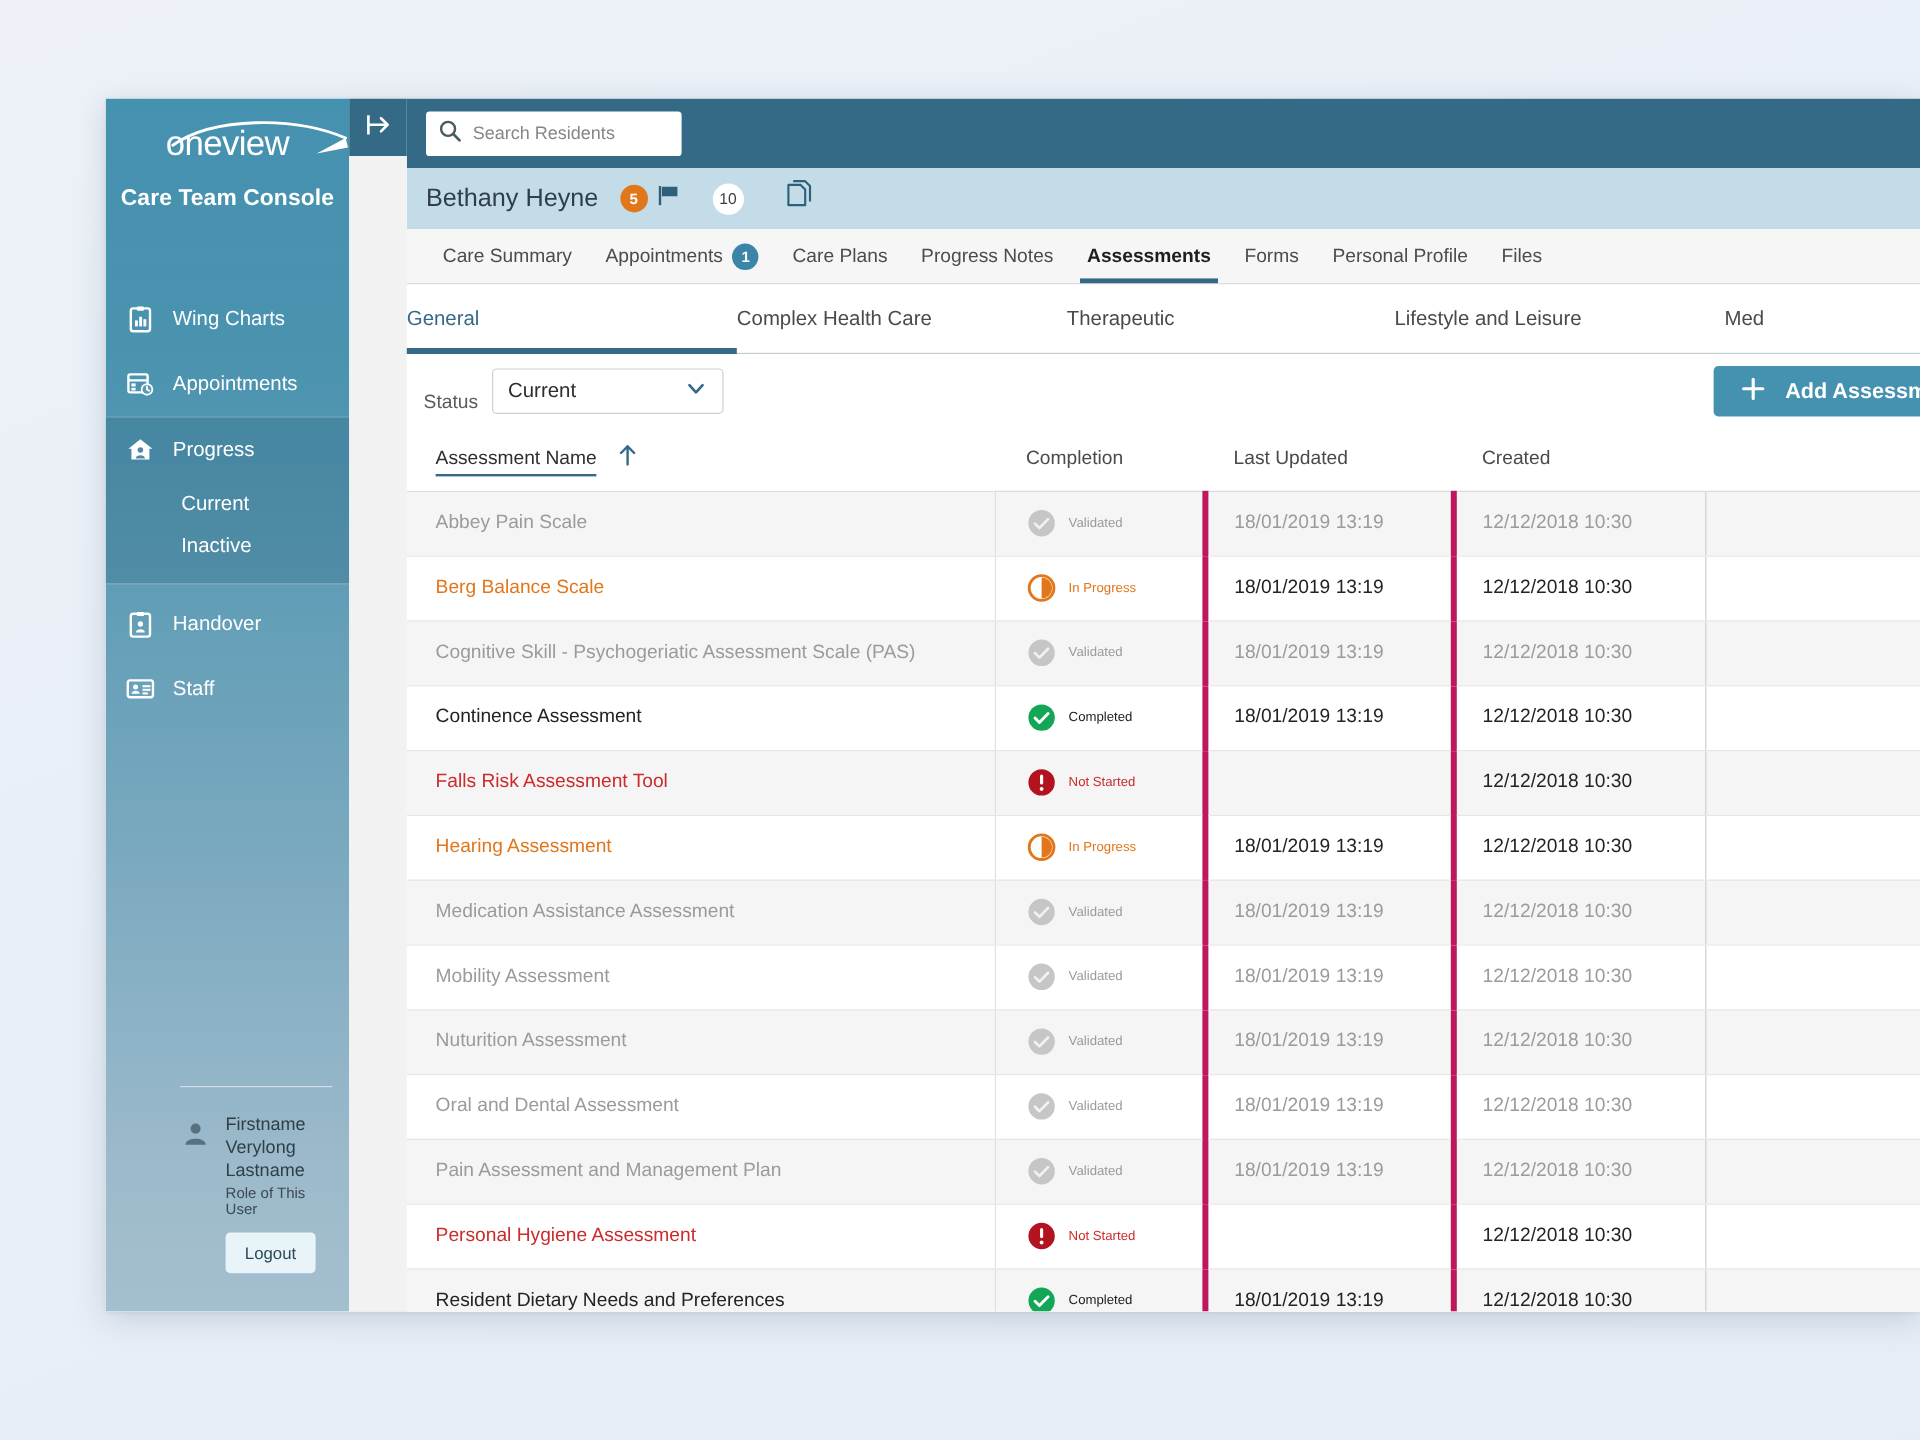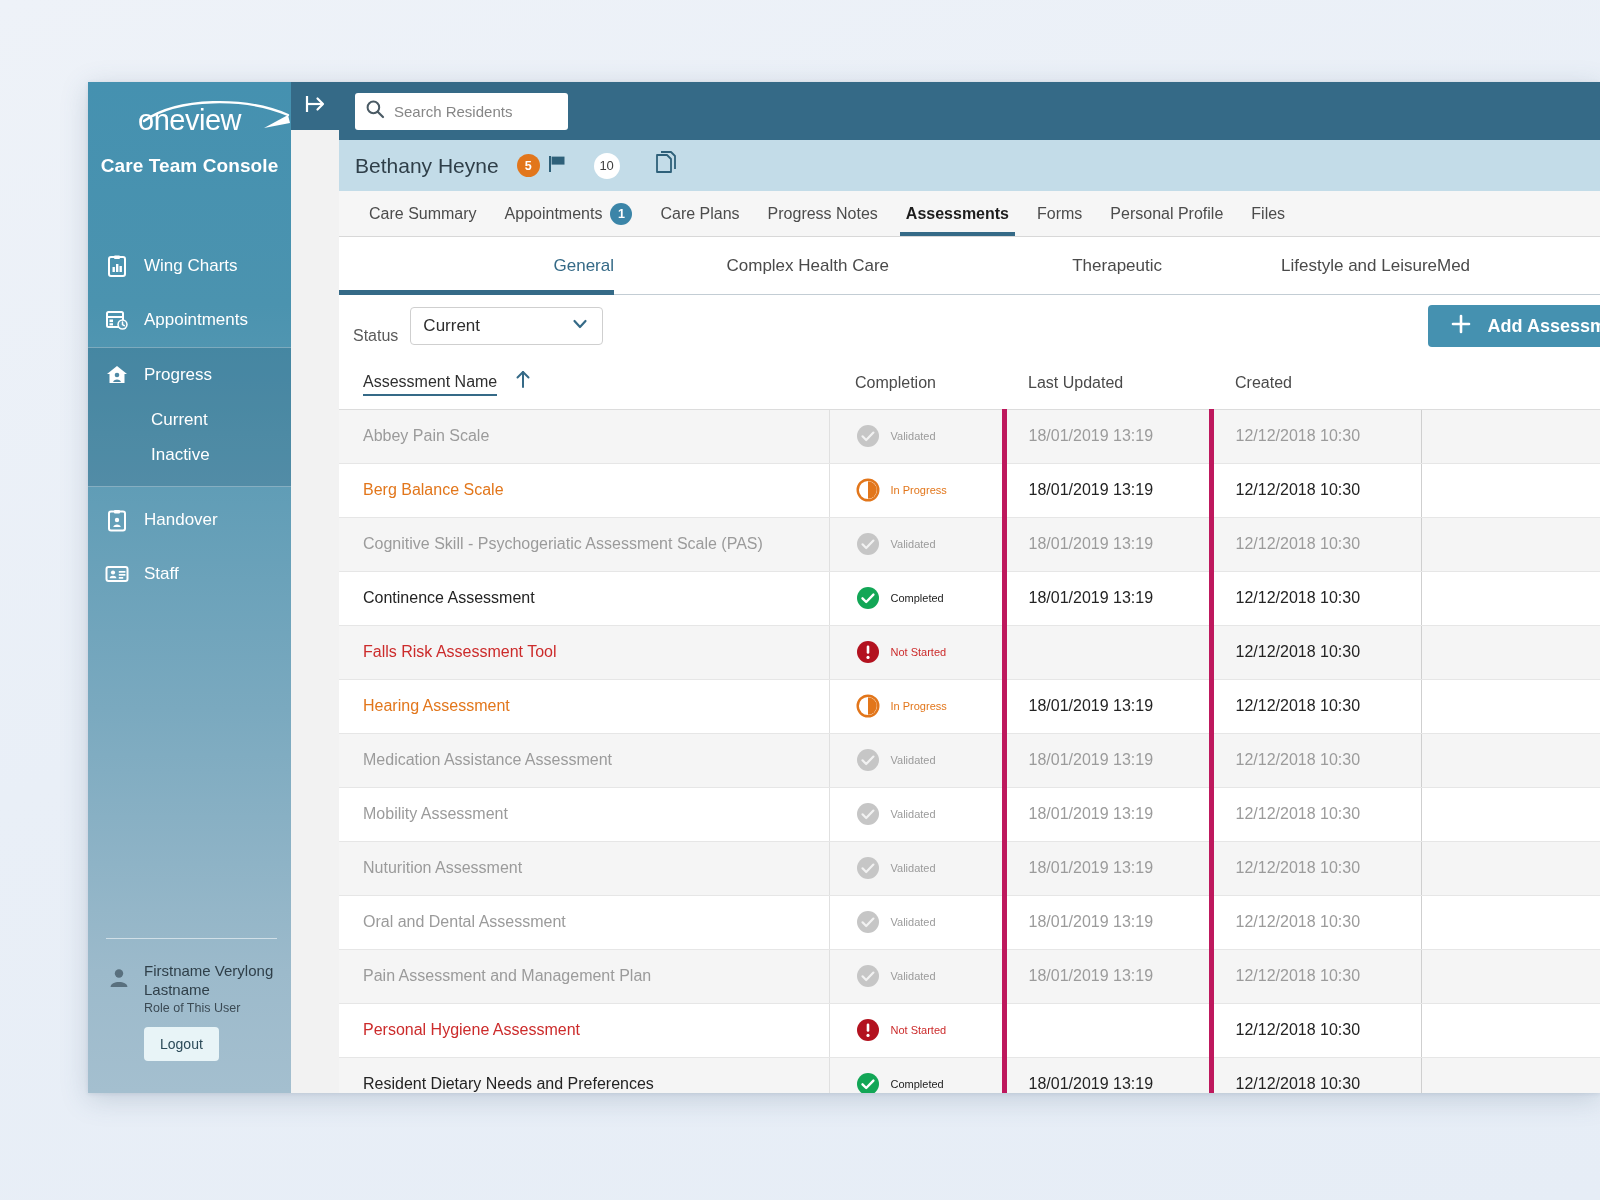--- a/index.html
+++ b/index.html
@@ -58,21 +58,21 @@
     border-bottom: 1px solid rgba(255,255,255,0.30);
   }
   .nav-sub {
     padding-left: 63px; height: 35px; display: flex; align-items: center;
     font-size: 17px; color: #ffffff; cursor: pointer;
   }
   .nav-sub.selected { font-weight: normal; }
 
   .sidebar-spacer { flex: 1 1 auto; }
 
-  .user-block { padding: 0 14px 0 18px; }
+  .user-block { padding: 0 14px 0 18px; margin-left: 44px; }
   .user-sep { height: 1px; background: rgba(255,255,255,0.55); margin: 0 0 22px 0; }
   .user-row { display: flex; align-items: flex-start; }
   .user-avatar {
     width: 26px; height: 26px; flex: 0 0 26px; margin-right: 12px; margin-top: 4px;
     display: flex; align-items: center; justify-content: center;
   }
   .user-name {
     font-size: 15px; color: #2f3f49; line-height: 19px; font-weight: normal;
   }
   .user-role { font-size: 12.5px; color: #3b4a54; margin-top: 2px; }
@@ -149,21 +149,21 @@
     color: #fff; font-size: 12.5px; display: inline-flex; align-items: center; justify-content: center;
     margin-left: 8px; font-weight: bold;
   }
 
   #subtabbar {
     height: 58px; flex: 0 0 58px; background: #ffffff;
     display: flex; align-items: stretch;
     border-bottom: 1px solid #c3cdd4;
   }
   .subtab {
-    flex: 0 0 auto; display: flex; align-items: center; justify-content: flex-end;
+    flex: 0 0 auto; display: flex; align-items: center; justify-content: flex-start;
     font-size: 17px; color: #4a4a4a; cursor: pointer; position: relative;
   }
   .subtab.active { color: #356a87; }
   .subtab.active::after {
     content: ""; position: absolute; left: 0; right: 0; bottom: -1px;
     height: 5px; background: #356a87;
   }
 
   #filterbar {
     height: 62px; flex: 0 0 62px; background: #fff;

